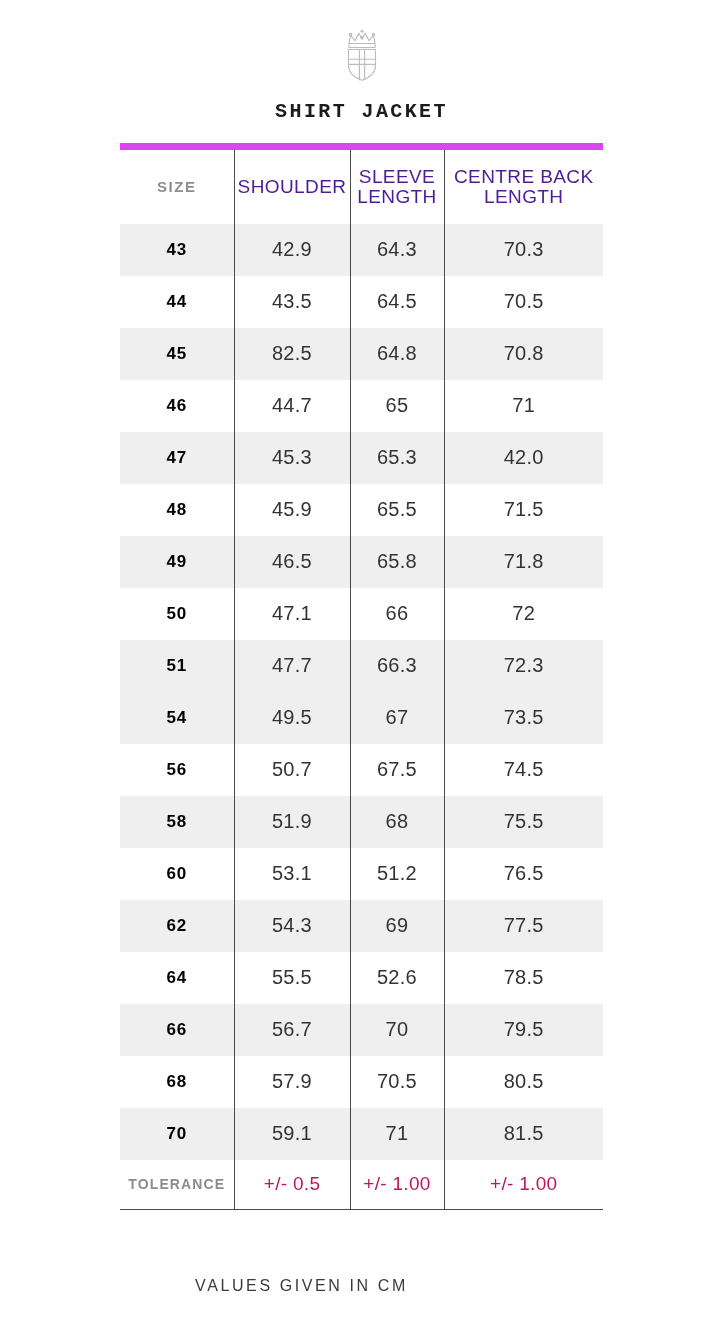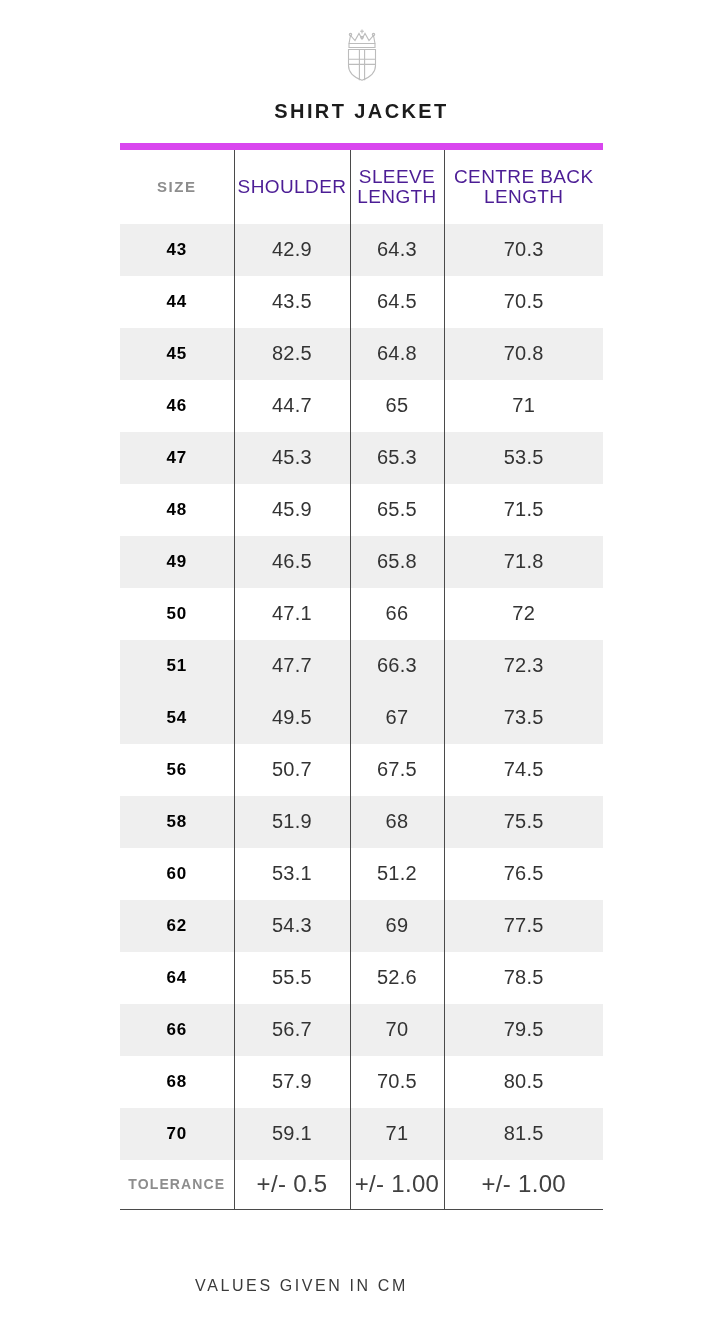--- a/index.html
+++ b/index.html
@@ -39,21 +39,21 @@
   .title {
     position: absolute;
     top: 100px;
     left: 0;
     width: 723px;
     text-align: center;
     font-size: 20px;
     font-weight: 700;
     letter-spacing: 2.4px;
     color: #1c1c1c;
-    font-family: Liberation Sans, sans-serif;
+    font-family: Liberation Mono, monospace;
   }
 
   
   .table-wrap {
     position: absolute;
     left: 120px;
     top: 143px;
     width: 483px;
   }
   table.size-table {
@@ -122,22 +122,22 @@
 
   
   tr.tol-row { height: 50px; background: #ffffff; }
   tr.tol-row td.size-cell {
     font-size: 14px;
     font-weight: 700;
     letter-spacing: 1.1px;
     color: #8d8d8d;
   }
   tr.tol-row td.val-cell {
-    font-size: 24px;
-    color: #404040;
+    font-size: 19px;
+    color: #be185d;
   }
 
   
   .footer-note {
     position: absolute;
     top: 1277px;
     left: 0;
     width: 603px;
     text-align: center;
     font-size: 16px;
@@ -219,21 +219,21 @@
           <tr class="data-row plain">
             <td class="size-cell">46</td>
             <td class="val-cell">44.7</td>
             <td class="val-cell">65</td>
             <td class="val-cell">71</td>
           </tr>
           <tr class="data-row shaded">
             <td class="size-cell">47</td>
             <td class="val-cell">45.3</td>
             <td class="val-cell">65.3</td>
-            <td class="val-cell">53.5</td>
+            <td class="val-cell">42.0</td>
           </tr>
           <tr class="data-row plain">
             <td class="size-cell">48</td>
             <td class="val-cell">45.9</td>
             <td class="val-cell">65.5</td>
             <td class="val-cell">71.5</td>
           </tr>
           <tr class="data-row shaded">
             <td class="size-cell">49</td>
             <td class="val-cell">46.5</td>

